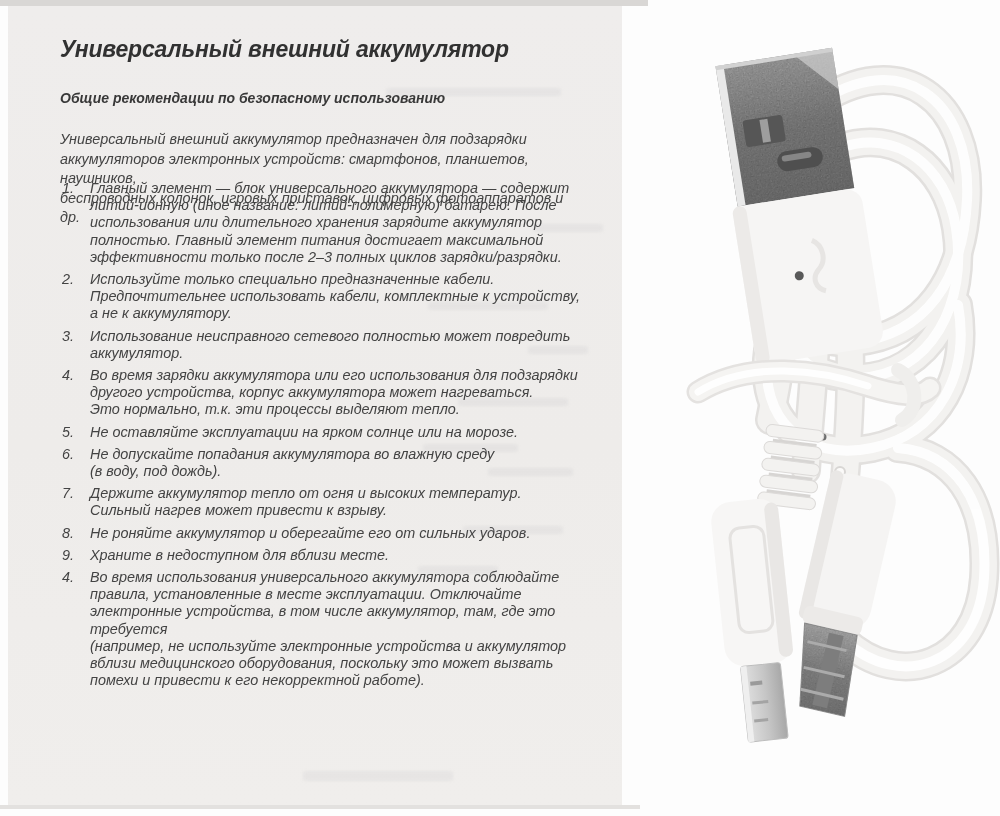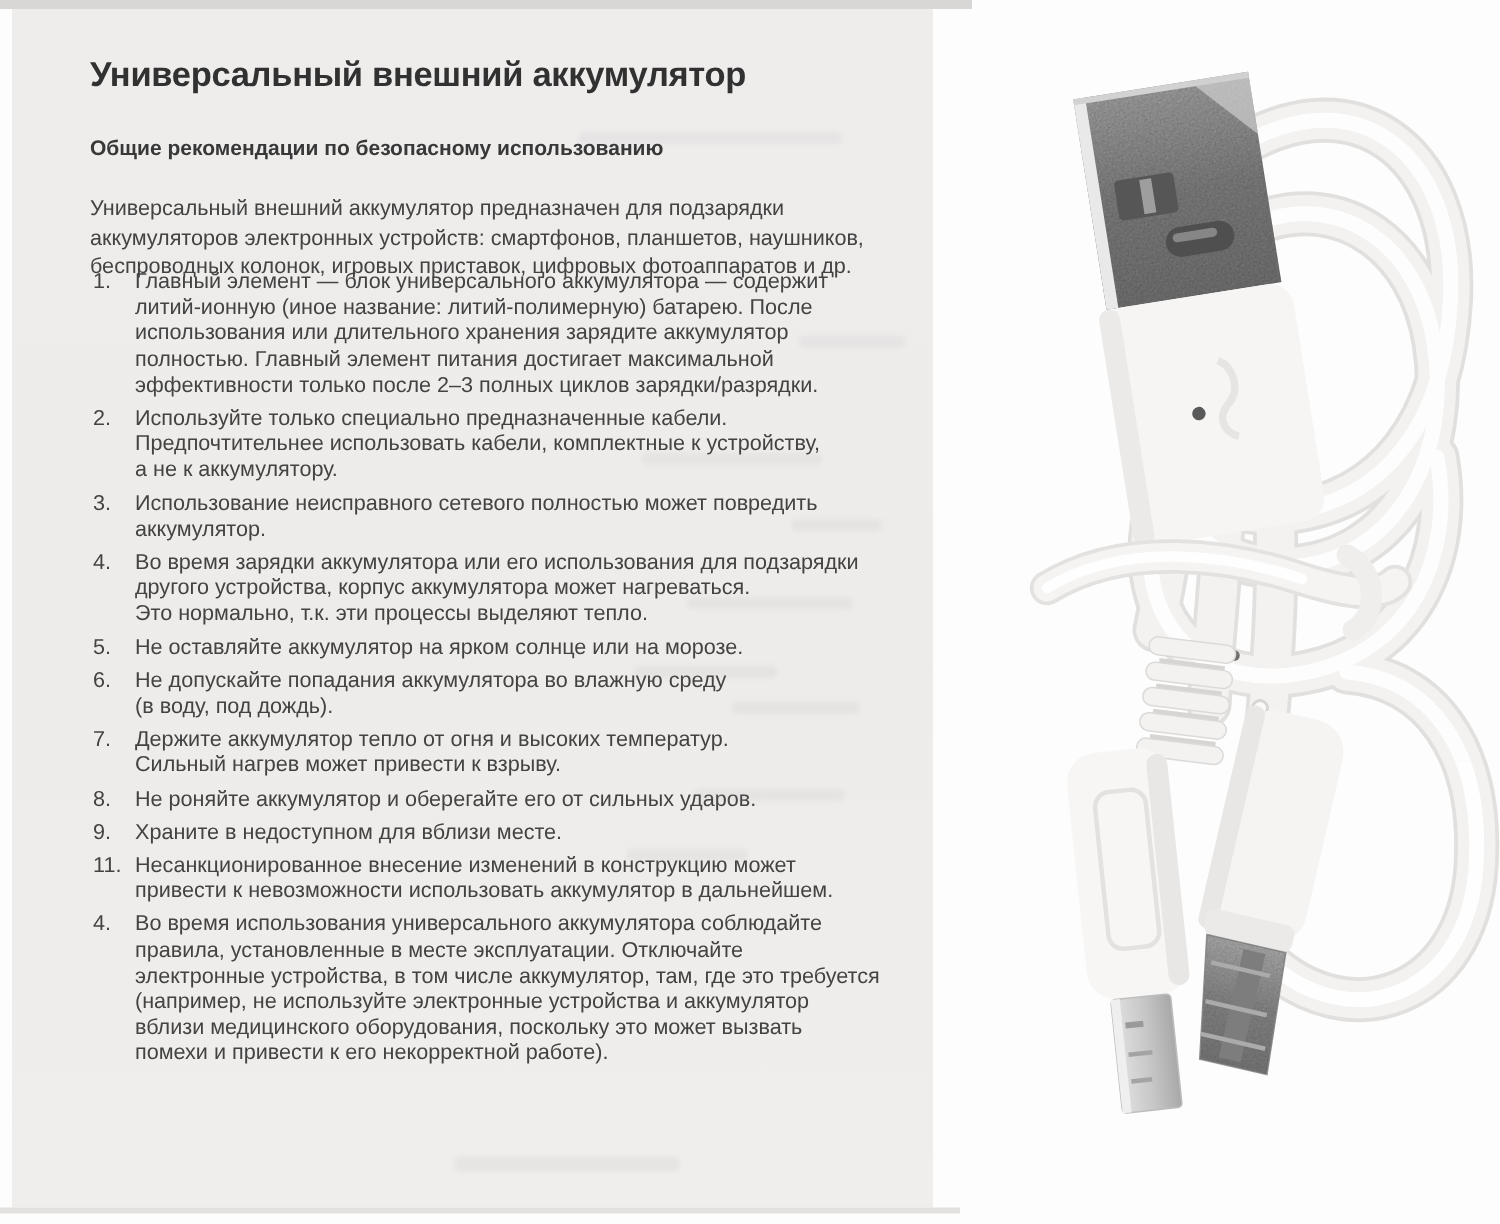--- a/index.html
+++ b/index.html
@@ -6,21 +6,21 @@
   body { width:1000px; height:816px; overflow:hidden; background:#fdfdfd;
          font-family:"Liberation Sans","DejaVu Sans",sans-serif; }
   .canvas { position:relative; width:1000px; height:816px; background:#fdfdfd; overflow:hidden; }
 
   
   .edge-top { position:absolute; left:0; top:0; width:648px; height:6px; background:#d9d7d5; }
   .edge-bottom { position:absolute; left:0; top:805px; width:640px; height:4px; background:#e3e1df; }
 
   
   .page { position:absolute; left:8px; top:6px; width:614px; height:799px;
-          background:linear-gradient(180deg,#efedec 0%,#eeecea 55%,#f0eeec 100%); }
+          background:linear-gradient(180deg,#efedec 0%,#eeecea 55%,#f0eeec 100%);font-style:italic; }
   .title { position:absolute; left:52px; top:30px; font-size:23px; font-weight:bold;
            color:#313131; letter-spacing:-0.2px; }
   .subtitle { position:absolute; left:52px; top:84px; font-size:14px; font-weight:bold;
               color:#383838; }
   .intro { position:absolute; left:52px; top:114px; width:525px; font-size:14.4px;
            line-height:19.5px; color:#434343; white-space:pre-line;margin-top:10px; }
   .list { position:absolute; left:54px; top:174px; width:545px; margin:0; padding:0;
           list-style:none; }
   .list li { display:flex; margin-bottom:5px; font-size:14.4px; line-height:17.2px;
              color:#434343; }
@@ -74,21 +74,21 @@
 
         <li>
           <span class="num">4.</span>
           <span class="txt">Во время зарядки аккумулятора или его использования для подзарядки
 другого устройства, корпус аккумулятора может нагреваться.
 Это нормально, т.к. эти процессы выделяют тепло.</span>
         </li>
 
         <li>
           <span class="num">5.</span>
-          <span class="txt">Не оставляйте аккумулятор на ярком солнце или на морозе.</span>
+          <span class="txt">Не оставляйте эксплуатации на ярком солнце или на морозе.</span>
         </li>
 
         <li>
           <span class="num">6.</span>
           <span class="txt">Не допускайте попадания аккумулятора во влажную среду
 (в воду, под дождь).</span>
         </li>
 
         <li>
           <span class="num">7.</span>
@@ -100,25 +100,20 @@
           <span class="num">8.</span>
           <span class="txt">Не роняйте аккумулятор и оберегайте его от сильных ударов.</span>
         </li>
 
         <li>
           <span class="num">9.</span>
           <span class="txt">Храните в недоступном для вблизи месте.</span>
         </li>
 
 
-        <li>
-          <span class="num">11.</span>
-          <span class="txt">Несанкционированное внесение изменений в конструкцию может
-привести к невозможности использовать аккумулятор в дальнейшем.</span>
-        </li>
 
         <li>
           <span class="num">4.</span>
           <span class="txt">Во время использования универсального аккумулятора соблюдайте
 правила, установленные в месте эксплуатации. Отключайте
 электронные устройства, в том числе аккумулятор, там, где это требуется
 (например, не используйте электронные устройства и аккумулятор
 вблизи медицинского оборудования, поскольку это может вызвать
 помехи и привести к его некорректной работе).</span>
         </li>

